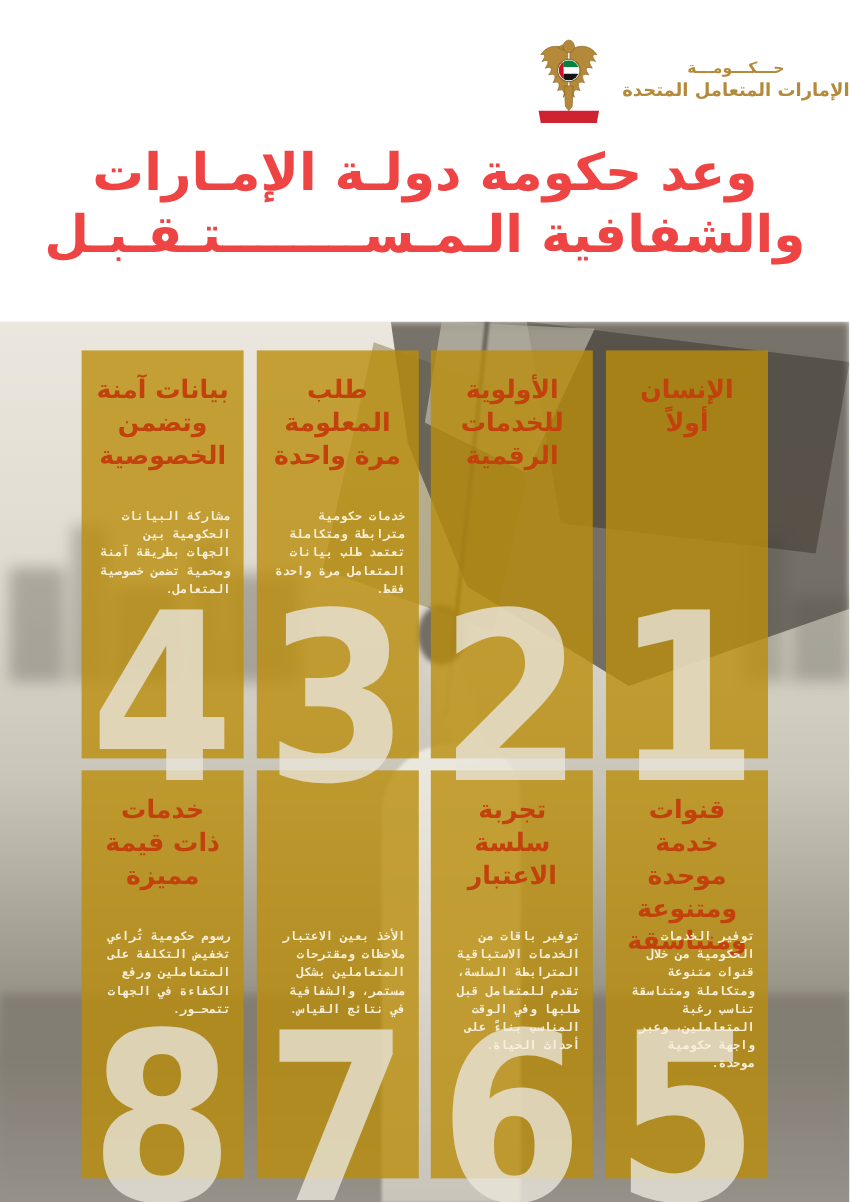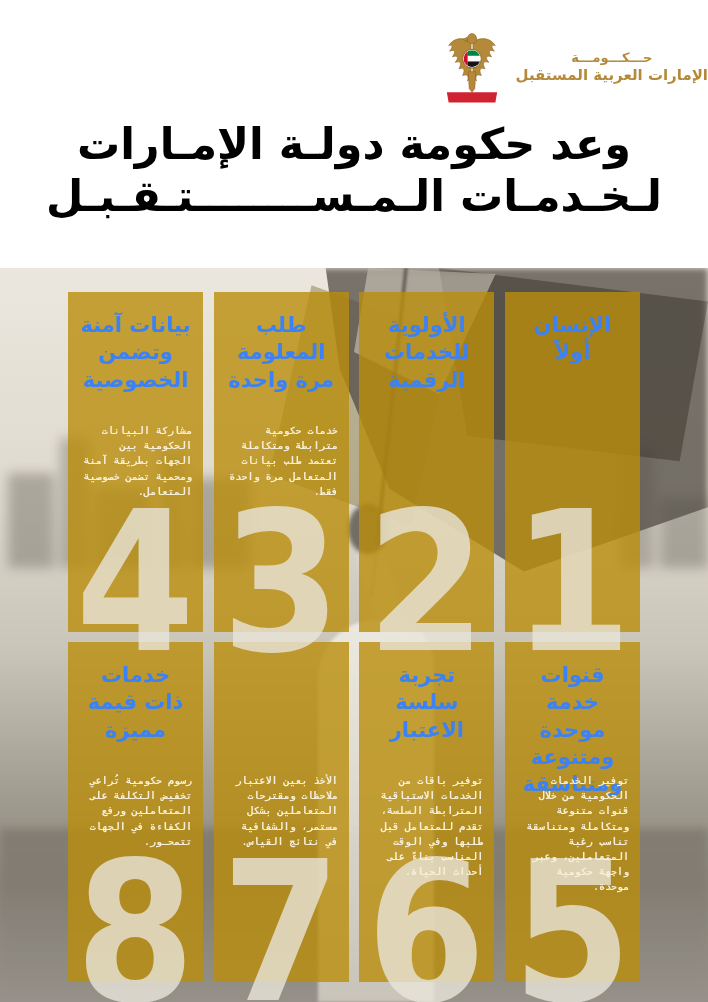--- a/index.html
+++ b/index.html
@@ -7,21 +7,21 @@
     position:relative;width:708px;height:1002px;overflow:hidden;background:#ffffff;
     font-family:"DejaVu Sans","Liberation Sans",sans-serif;
   }
 
   
   .header{position:relative;z-index:3;text-align:center;}
   .logo-row{display:flex;justify-content:flex-end;align-items:center;gap:16px;padding-top:30px;}
   .logo-text{direction:rtl;text-align:center;color:#b5893a;}
   .logo-text .l1{font-size:13px;font-weight:bold;letter-spacing:1px;line-height:1.2;}
   .logo-text .l2{font-size:15px;font-weight:bold;line-height:1.4;}
-  .main-title{direction:rtl;margin-top:12px;color:#000000;font-weight:bold;
+  .main-title{direction:rtl;margin-top:12px;color:#ef4444;font-weight:bold;
     font-size:43px;line-height:1.22;}
   .main-title div{white-space:nowrap;}
 
   
   .photo{position:absolute;left:0;top:268px;width:708px;height:734px;overflow:hidden;
     background:linear-gradient(180deg,#ebe7de 0%,#e0dbd0 28%,#cac5b9 52%,#a5a094 70%,#8b867b 84%,#96918a 100%);}
   .photo *{position:absolute;}
   .skyline{left:0;top:150px;width:708px;height:150px;filter:blur(6px);opacity:.45;
     background-image:
       linear-gradient(#6e6a60,#6e6a60),linear-gradient(#7a756a,#7a756a),
@@ -48,21 +48,21 @@
   .person-body{left:318px;top:352px;width:116px;height:382px;border-radius:58px 44px 0 0;
     background:linear-gradient(180deg,#efece4 0%,#e2ded4 55%,#cfcabf 100%);opacity:.9;filter:blur(1.5px);}
   .ground{left:0;top:560px;width:708px;height:174px;filter:blur(4px);
     background:linear-gradient(180deg,rgba(104,99,89,.45),rgba(150,145,136,.55));}
 
   
   .grid{position:absolute;left:68px;top:292px;width:572px;z-index:2;direction:rtl;
     display:grid;grid-template-columns:repeat(4,135px);grid-template-rows:340px 340px;
     justify-content:space-between;row-gap:10px;}
   .card{position:relative;background:rgba(185,141,11,.80);}
-  .card-title{position:relative;z-index:2;padding:20px 12px 0;color:#3b82f6;font-weight:bold;
+  .card-title{position:relative;z-index:2;padding:20px 12px 0;color:#c2410c;font-weight:bold;
     font-size:21px;line-height:1.3;text-align:center;white-space:pre-line;}
   .card-desc{position:absolute;z-index:2;top:132px;left:11px;right:11px;color:#f8f0da;
     font-size:10px;line-height:1.52;text-align:right;font-weight:bold;font-family:Liberation Mono, monospace;}
   .card-number{position:absolute;z-index:1;left:0;right:0;bottom:-48px;text-align:center;
     font-size:195px;line-height:1;font-weight:bold;color:rgba(233,229,218,.8);
     transform:scaleX(.88);transform-origin:center bottom;}
 </style>
 </head>
 <body>
 
@@ -98,26 +98,26 @@
         <g clip-path="url(#disc)">
           <rect x="21" y="21" width="4.5" height="18" fill="#ce1126"></rect>
           <rect x="25.5" y="21" width="13.5" height="6" fill="#00843d"></rect>
           <rect x="25.5" y="27" width="13.5" height="6" fill="#ffffff"></rect>
           <rect x="25.5" y="33" width="13.5" height="6" fill="#141414"></rect>
         </g>
         <polygon points="3,66 57,66 55,77 5,77" fill="#cf2332"></polygon>
       </svg>
       <div class="logo-text">
         <div class="l1">حـــكـــومـــة</div>
-        <div class="l2">الإمارات العربية المستقبل</div>
+        <div class="l2">الإمارات المتعامل المتحدة</div>
       </div>
     </div>
     <div class="main-title">
       <div>وعد حكومة دولـة الإمـارات</div>
-      <div>لـخـدمـات الـمـســــــــتـقـبـل</div>
+      <div>والشفافية الـمـســــــــتـقـبـل</div>
     </div>
   </div>
 
   <div class="grid">
 
     <div class="card">
       <div class="card-number">1</div>
       <div class="card-title">الإنسان
 أولاً</div>
     </div>

